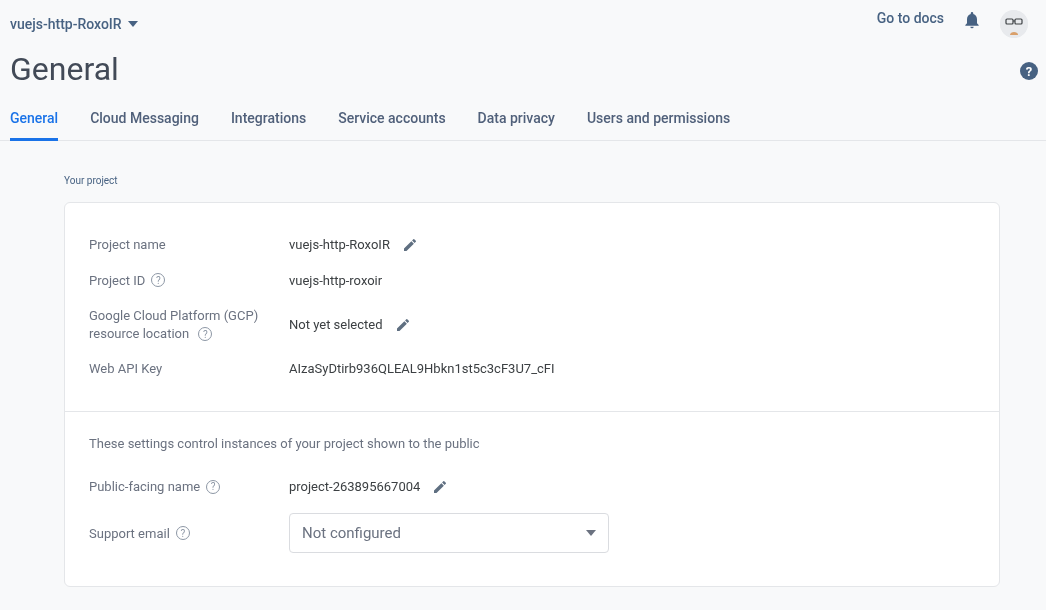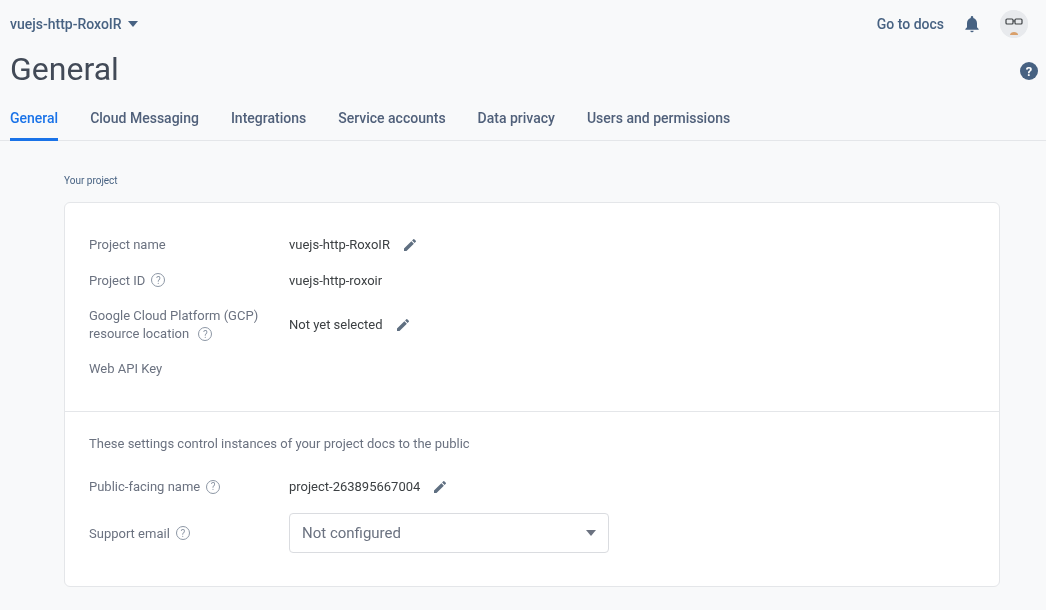--- a/index.html
+++ b/index.html
@@ -24,21 +24,21 @@
     align-items: center;
     gap: 6px;
     color: #476282;
     font-weight: 500;
     font-size: 14px;
     cursor: pointer;
   }
   .project-selector svg { fill: #476282; }
   .top-right {
     display: flex;
-    align-items: center;
+    align-items: flex-start;
     gap: 18px;
   }
   .docs-link {
     color: #476282;
     font-weight: 500;
     font-size: 14px;
     cursor: pointer;
   }
   .bell { fill: #476282; cursor: pointer; }
   .avatar {
@@ -242,28 +242,31 @@
         <div class="kv-value">
           <span>Not yet selected</span>
           <svg class="pencil" width="16" height="16" viewBox="0 0 24 24">
               <path d="M3 17.25V21h3.75L17.81 9.94l-3.75-3.75L3 17.25zM20.71 7.04a1 1 0 0 0 0-1.41l-2.34-2.34a1 1 0 0 0-1.41 0l-1.83 1.83 3.75 3.75 1.83-1.83z"></path>
             </svg>
         </div>
       </div>
 
       <div class="kv-row">
         <div class="kv-label">Web API Key</div>
+        <div class="kv-value">
+          <span>AIzaSyDtirb936QLEAL9Hbkn1st5c3cF3U7_cFI</span>
+        </div>
       </div>
 
     </div>
 
     <div class="divider"></div>
 
     <div class="card-inner">
-      <div class="sub-desc">These settings control instances of your project docs to the public</div>
+      <div class="sub-desc">These settings control instances of your project shown to the public</div>
 
       <div class="kv-row">
         <div class="kv-label">
           <span>Public-facing name</span>
           <span class="q-icon">?</span>
         </div>
         <div class="kv-value">
           <span>project-263895667004</span>
           <svg class="pencil" width="16" height="16" viewBox="0 0 24 24">
               <path d="M3 17.25V21h3.75L17.81 9.94l-3.75-3.75L3 17.25zM20.71 7.04a1 1 0 0 0 0-1.41l-2.34-2.34a1 1 0 0 0-1.41 0l-1.83 1.83 3.75 3.75 1.83-1.83z"></path>

